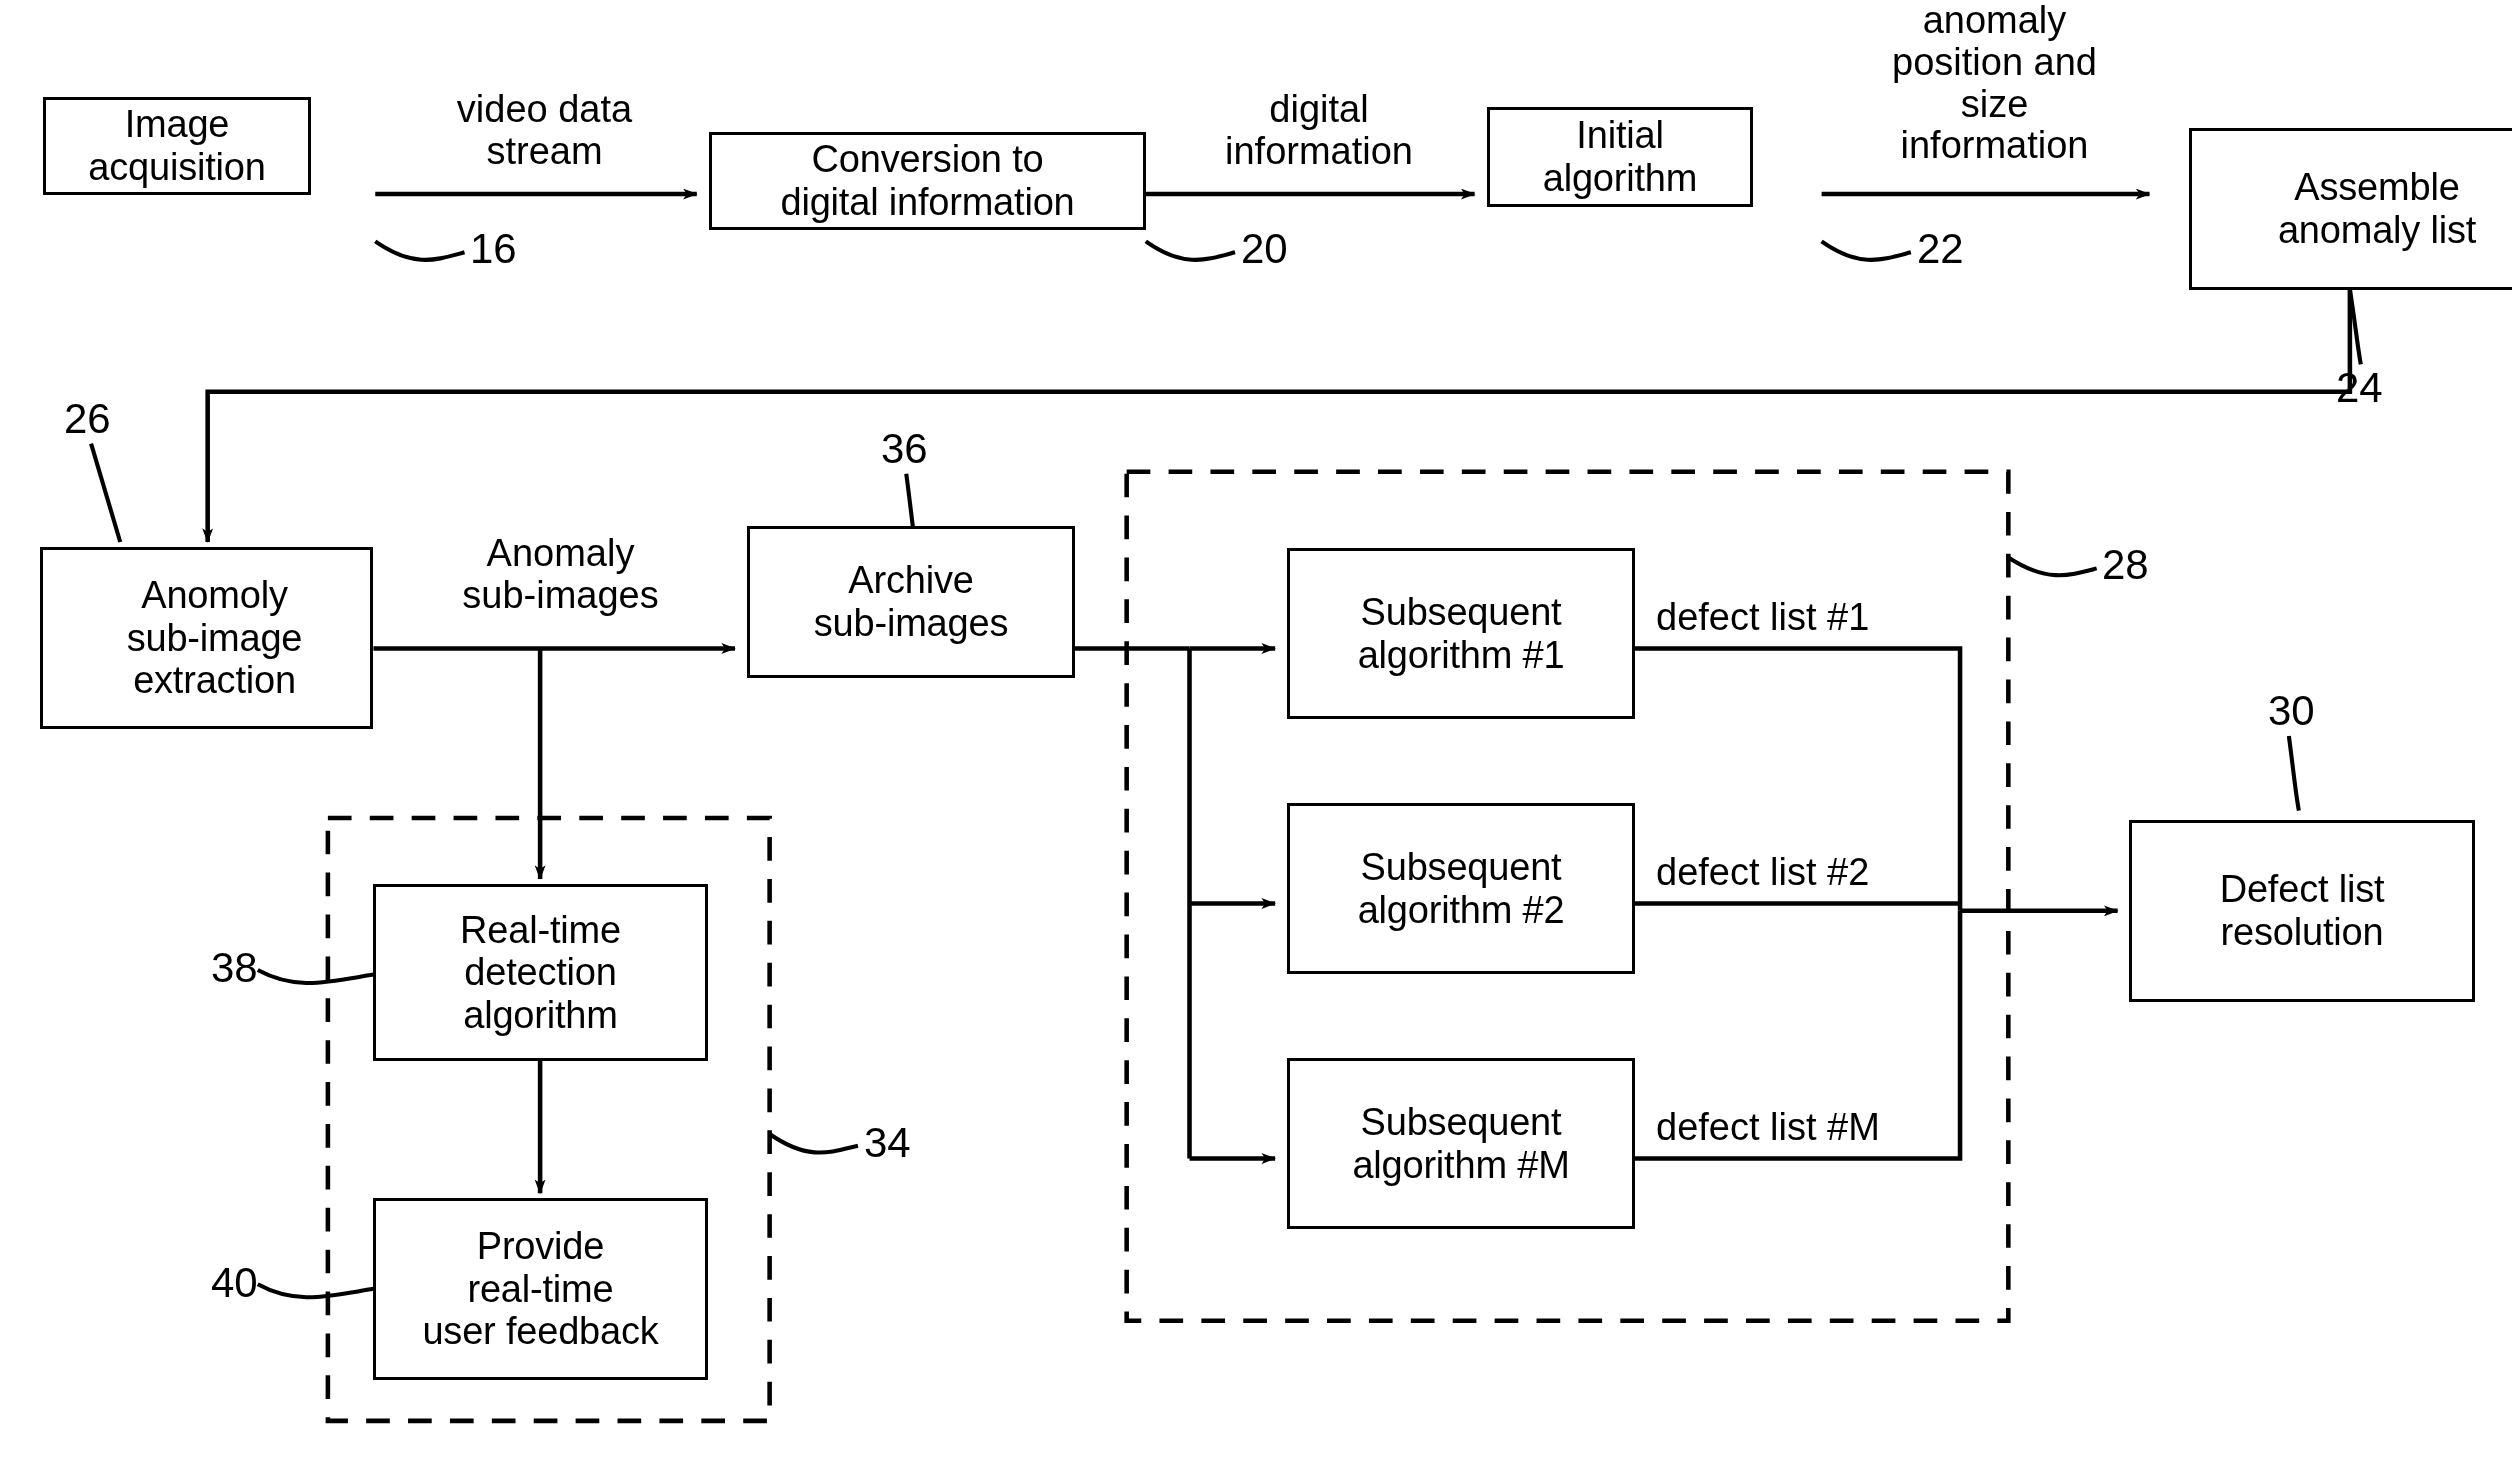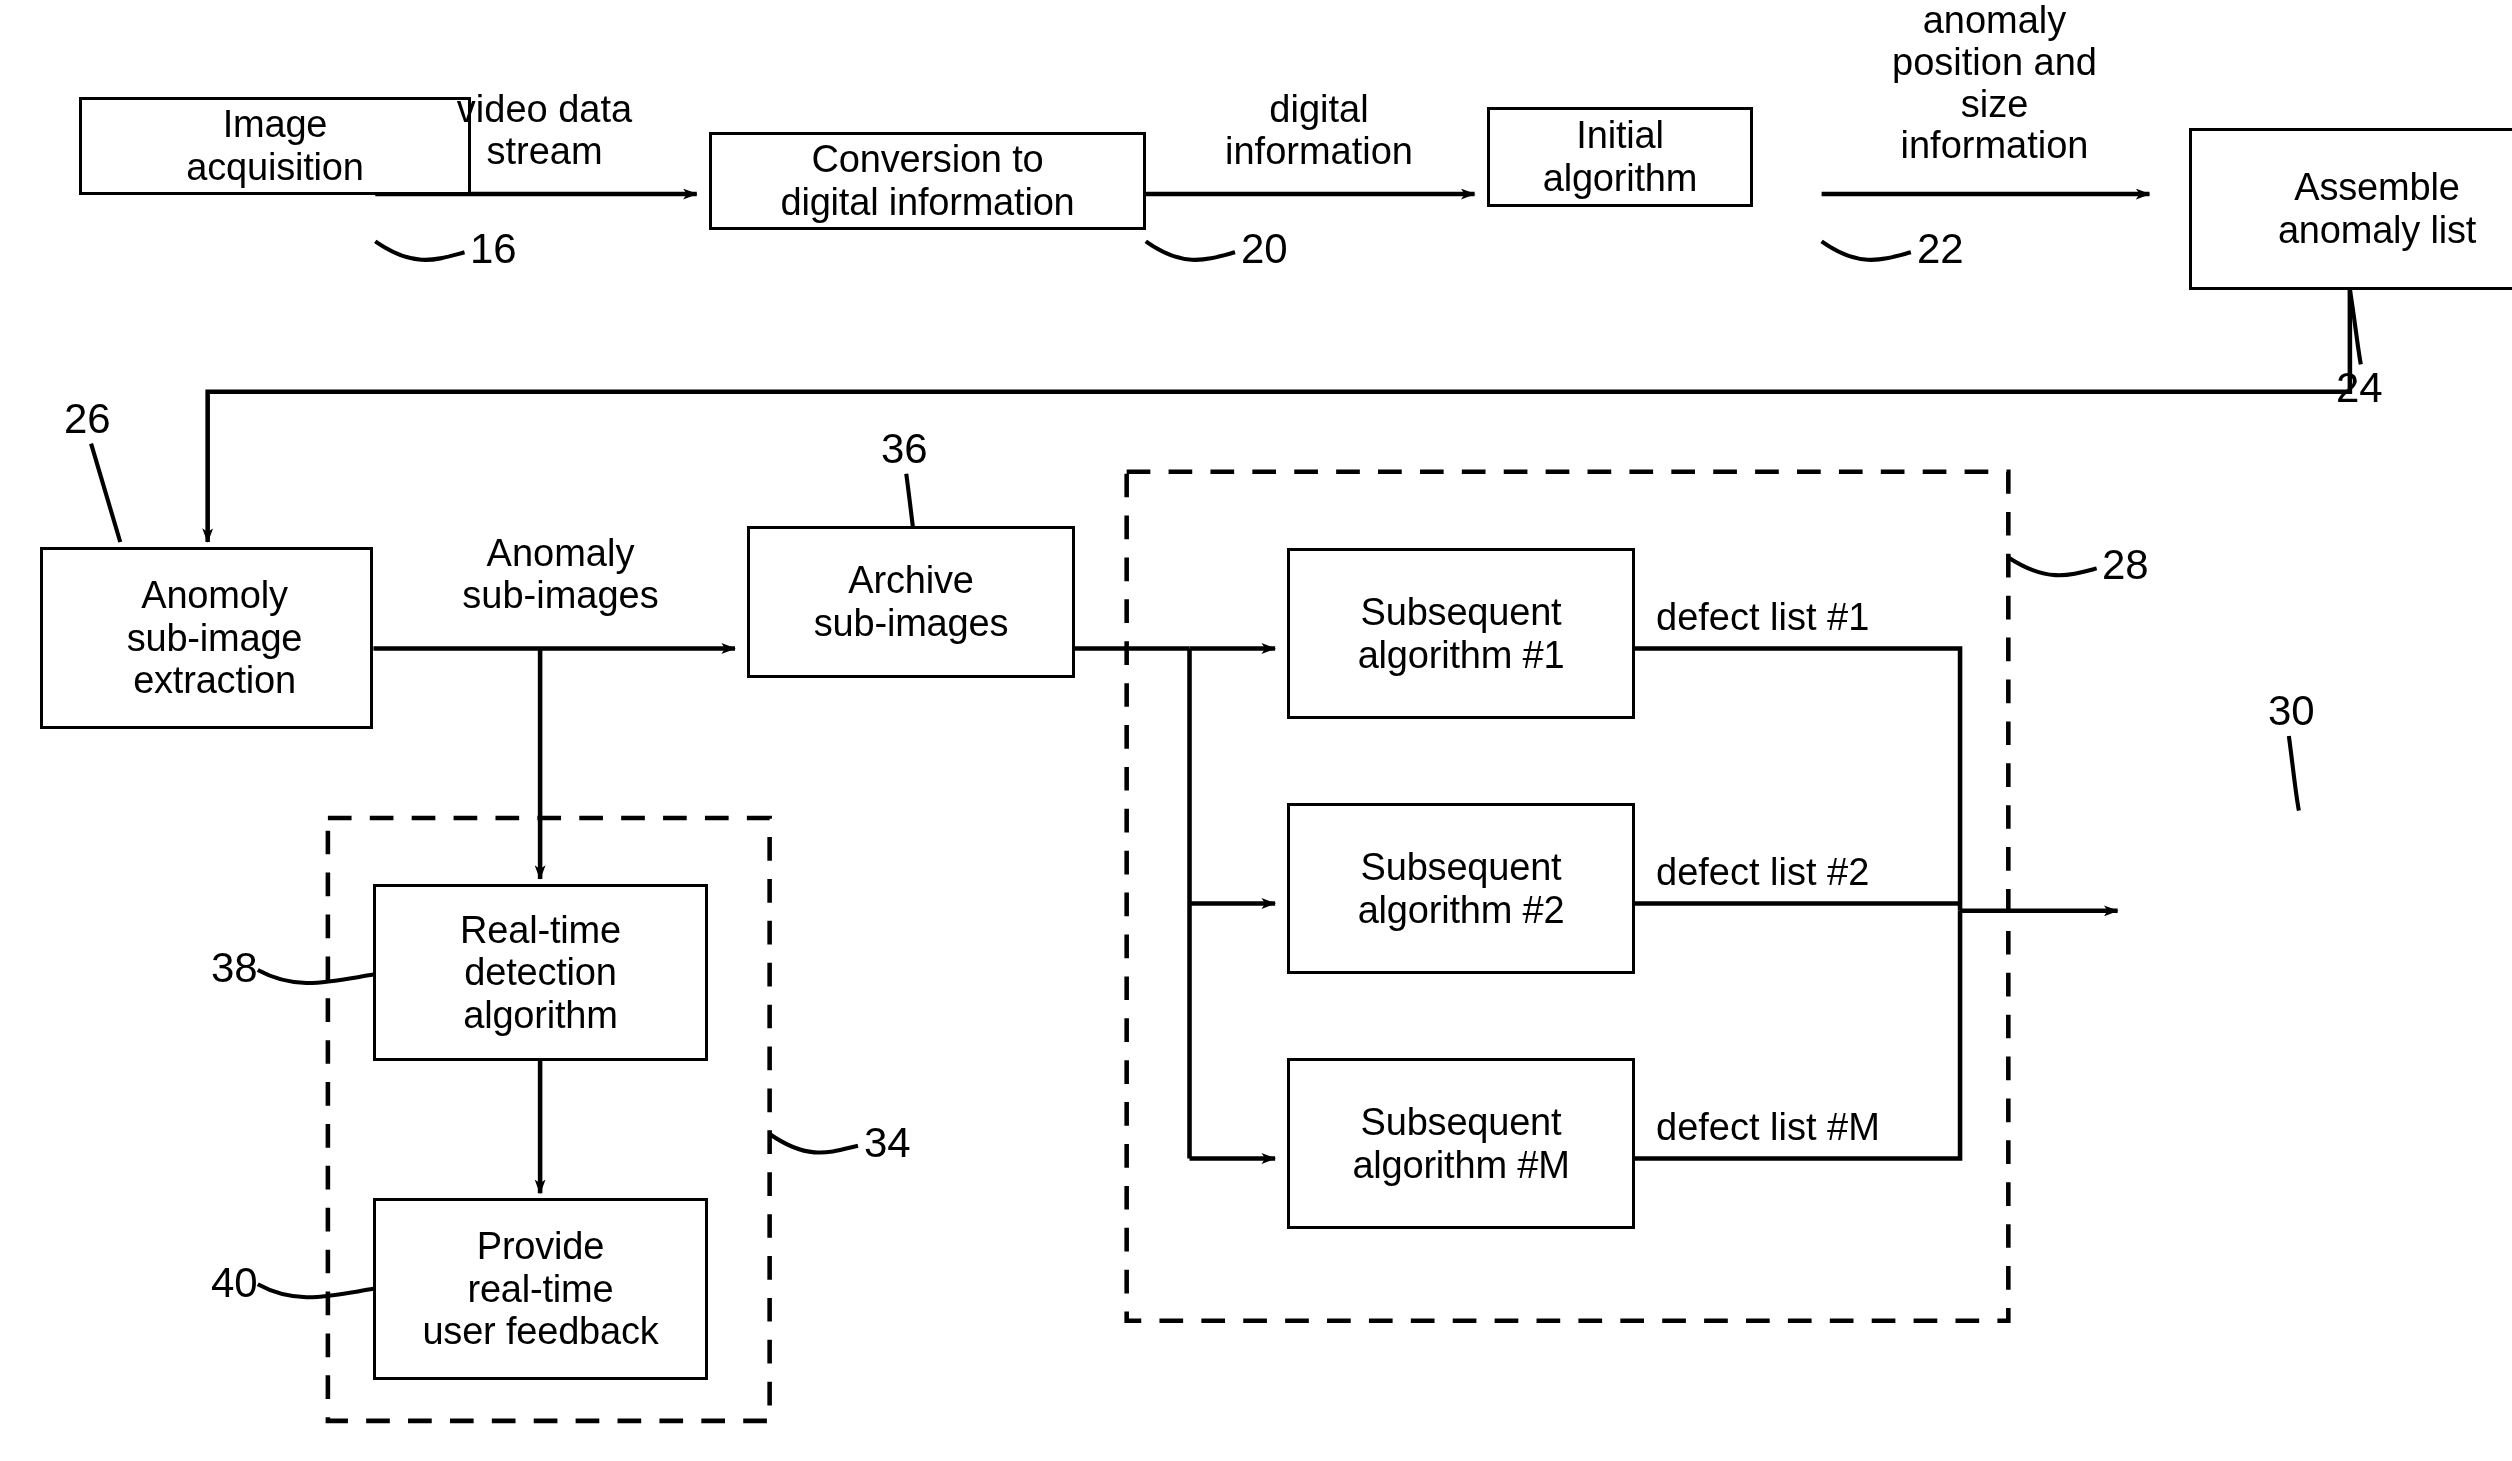--- a/index.html
+++ b/index.html
@@ -116,21 +116,21 @@
       <path d="M100,487 C110,520 120,555 132,595"></path>
       <path d="M2205,612 C2248,640 2272,632 2302,624"></path>
       <path d="M2513,808 C2518,845 2520,868 2524,890"></path>
       <path d="M845,1245 C888,1275 912,1265 942,1258"></path>
       <path d="M995,520 C1000,557 1002,580 1006,605"></path>
       <path d="M283,1065 C325,1088 360,1078 410,1070"></path>
       <path d="M283,1410 C325,1433 360,1423 410,1415"></path>
     </g>
   </svg>
 
-  <div class="node" style="left:43px; top:97px; width:392px; height:98px;margin-left:36px;">Image
+  <div class="node" style="left:43px; top:97px; width:268px; height:98px;">Image
 acquisition</div>
 
   <div class="node" style="left:709px; top:97px; width:437px; height:98px;margin-top:35px;">Conversion to
 digital information</div>
 
   <div class="node" style="left:1487px; top:107px; width:266px; height:100px;">Initial
 algorithm</div>
 
   <div class="node" style="left:2161px; top:128px; width:376px; height:162px;margin-left:28px;">Assemble
 anomaly list</div>
@@ -152,20 +152,22 @@
 algorithm #M</div>
 
   <div class="node" style="left:373px; top:884px; width:335px; height:177px;">Real-time
 detection
 algorithm</div>
 
   <div class="node" style="left:373px; top:1198px; width:335px; height:182px;">Provide
 real-time
 user feedback</div>
 
+  <div class="node" style="left:2129px; top:820px; width:346px; height:182px;">Defect list
+resolution</div>
 
   <div class="edge-label" style="left:394px; top:89px; width:301px;">video data
 stream</div>
 
   <div class="edge-label" style="left:1164px; top:89px; width:310px;">digital
 information</div>
 
   <div class="edge-label" style="left:1835px; top:0px; width:319px;">anomaly
 position and
 size

